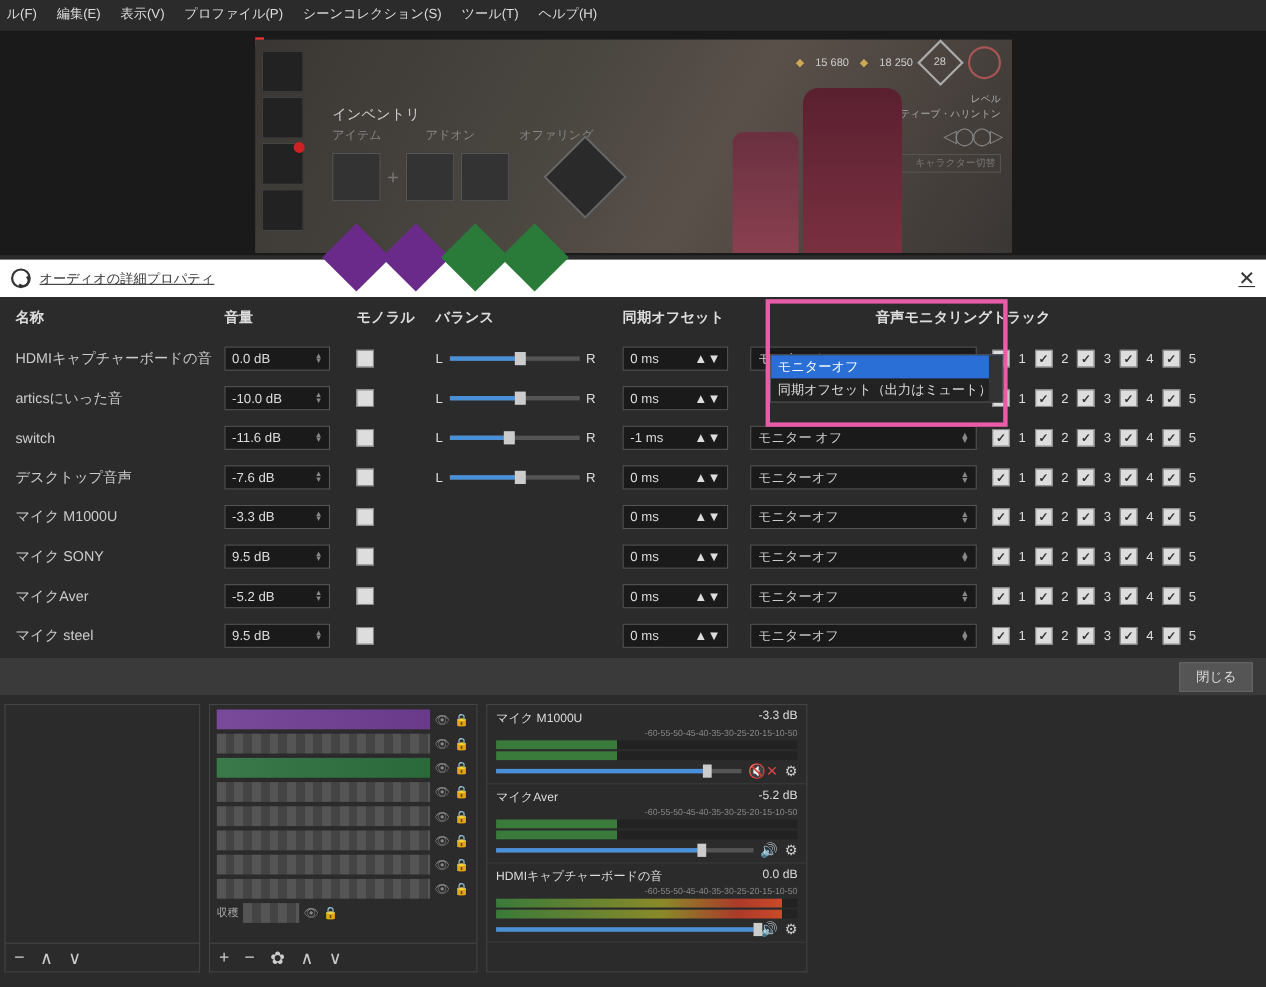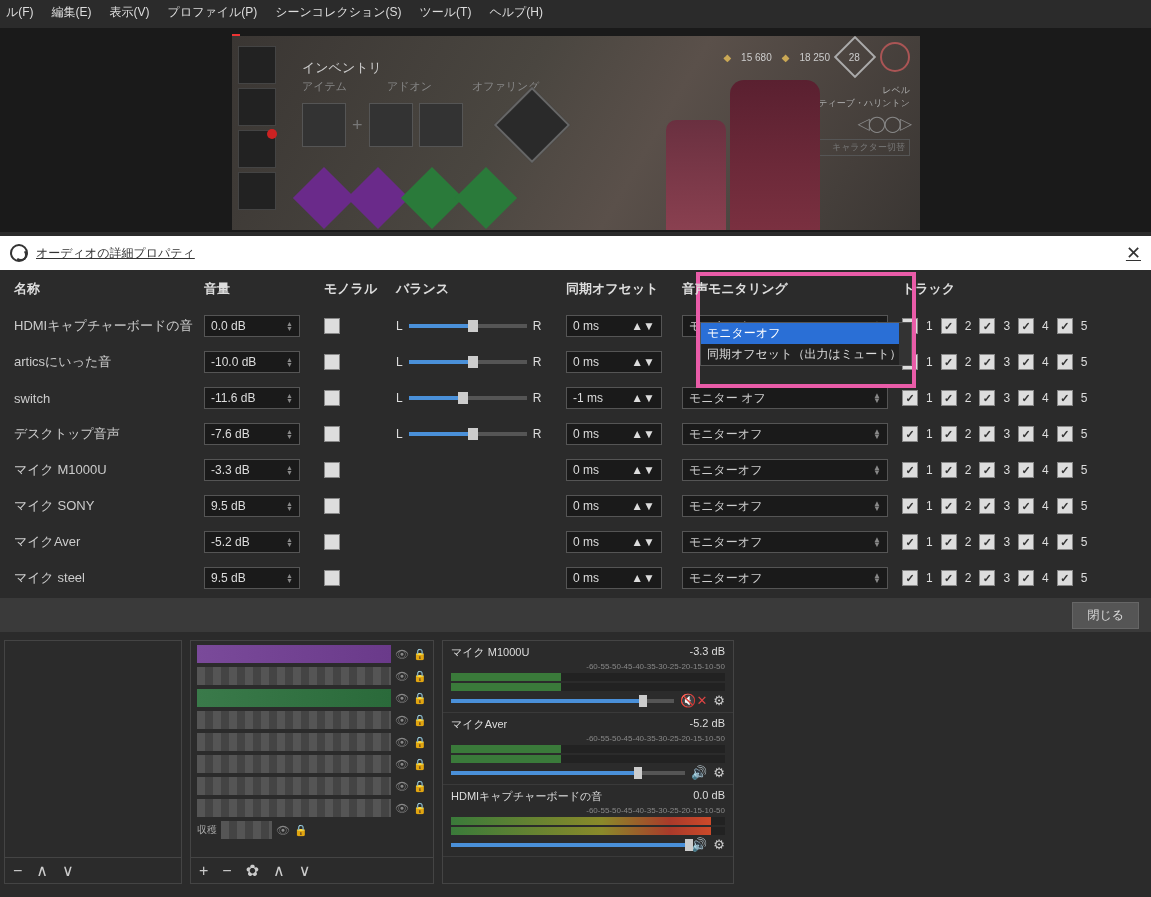--- a/index.html
+++ b/index.html
@@ -9,21 +9,21 @@
 .menubar { height: 24px; background: #2b2b2b; display: flex; align-items: center; padding: 0 6px; gap: 18px; color: #ddd; }
 .menubar span { font-size: 12px; }
 
 
 .preview-wrap { background: #1a1a1a; height: 204px; position: relative; margin: 4px 0; }
 .preview-wrap::before { content:""; position:absolute; left:232px; top:6px; width:8px; height:8px; background:#e33; }
 .preview { position: absolute; left: 232px; top: 8px; width: 688px; height: 194px; background: linear-gradient(120deg,#3a3633 0%,#4a4640 40%,#5a504a 60%,#3a3633 100%); display:flex; }
 .preview .left-icons { width:60px; display:flex; flex-direction:column; gap:4px; padding:10px 6px; }
 .preview .left-icons .ic { width:38px; height:38px; background:#222; border:1px solid #444; position:relative; }
 .preview .left-icons .ic.alert::after{content:"";position:absolute;top:-2px;right:-2px;width:10px;height:10px;background:#c22;border-radius:50%;}
-.preview .mid { flex:1; padding:23px 10px; }
+.preview .mid { flex:1; padding:23px 10px;margin-top:36px; }
 .preview .mid .title{color:#ccc;font-size:13px;margin-bottom:2px;}
 .preview .mid .sub{color:#888;font-size:11px;display:flex;gap:40px;margin-bottom:4px;}
 .preview .mid .slots{display:flex;gap:6px;align-items:center;}
 .preview .mid .slot{width:44px;height:44px;background:#333;border:1px solid #555;}
 .preview .mid .slot.hex{width:54px;height:54px;transform:rotate(45deg);border:2px solid #666;background:#2a2a2a;}
 .preview .mid .perks{display:flex;gap:10px;margin-top:24px;}
 .preview .mid .perk{width:44px;height:44px;transform:rotate(45deg);}
 .preview .mid .perk.p1{background:#6a2a8a;}
 .preview .mid .perk.p2{background:#6a2a8a;}
 .preview .mid .perk.p3{background:#2a7a3a;}
@@ -38,21 +38,21 @@
 
 .dialog-bar { background:#fff; color:#333; height:34px; display:flex; align-items:center; padding:0 10px; justify-content:space-between;text-decoration:underline; }
 .dialog-bar .left{display:flex;align-items:center;gap:8px;}
 .dialog-bar .obs-icon{width:18px;height:18px;border:2px solid #333;border-radius:50%;position:relative;}
 .dialog-bar .obs-icon::after{content:"";position:absolute;left:3px;top:3px;width:8px;height:8px;border:2px solid #333;border-radius:50%;border-top-color:transparent;border-left-color:transparent;}
 .dialog-bar .close{font-size:18px;cursor:pointer;color:#333;}
 
 
 .audio-panel { background:#2b2b2b; padding:10px 14px 2px 14px; position:relative; }
 .audio-header { display:grid; grid-template-columns:190px 120px 72px 170px 116px 220px 260px; font-weight:bold; font-size:13px; margin-bottom:10px; }
-.audio-header .mon { position:relative; }
+.audio-header .mon { position:relative;text-align:right; }
 .hl-box { position:absolute; border:4px solid #e95ca8; pointer-events:none; }
 .hl-main { left:696px; top:2px; width:220px; height:116px; }
 
 .audio-row { display:grid; grid-template-columns:190px 120px 72px 170px 116px 220px 260px; align-items:center; height:36px; }
 .audio-row .name{font-size:13px;color:#ccc;}
 .vol-box { display:flex; align-items:center; background:#1a1a1a; border:1px solid #555; width:96px; height:22px; padding:0 6px; justify-content:space-between; }
 .vol-box .spinners{display:flex;flex-direction:column;line-height:5px;font-size:7px;color:#888;}
 .mono { width:16px; height:16px; background:#ddd; border:1px solid #888; }
 .bal { display:flex; align-items:center; gap:6px; }
 .bal .track{width:118px;height:4px;background:#555;position:relative;}

